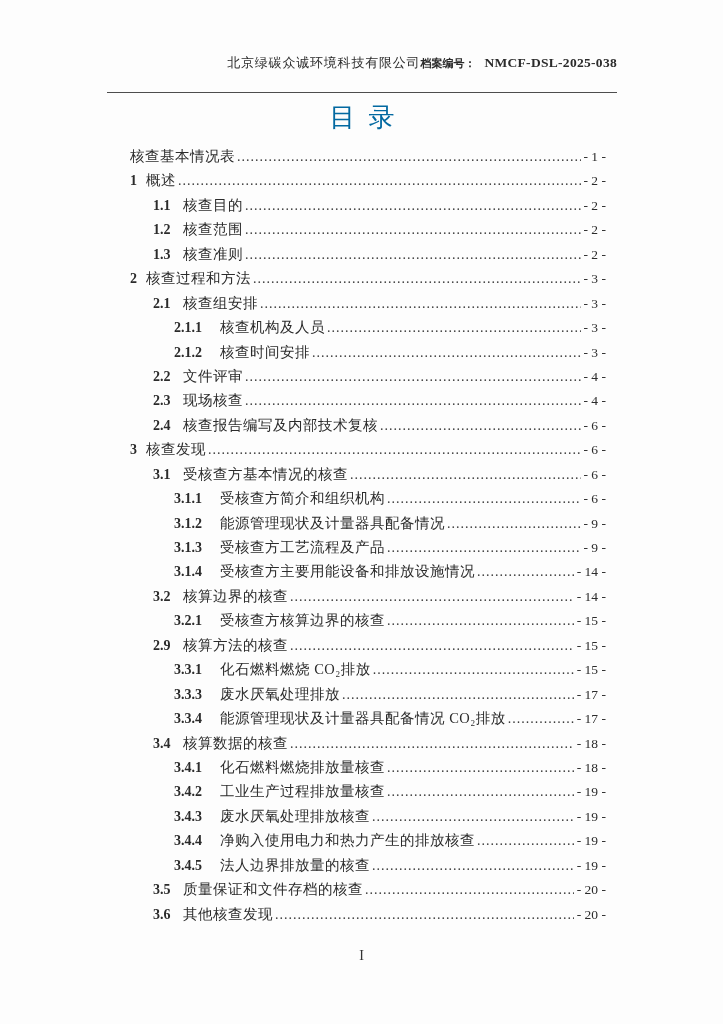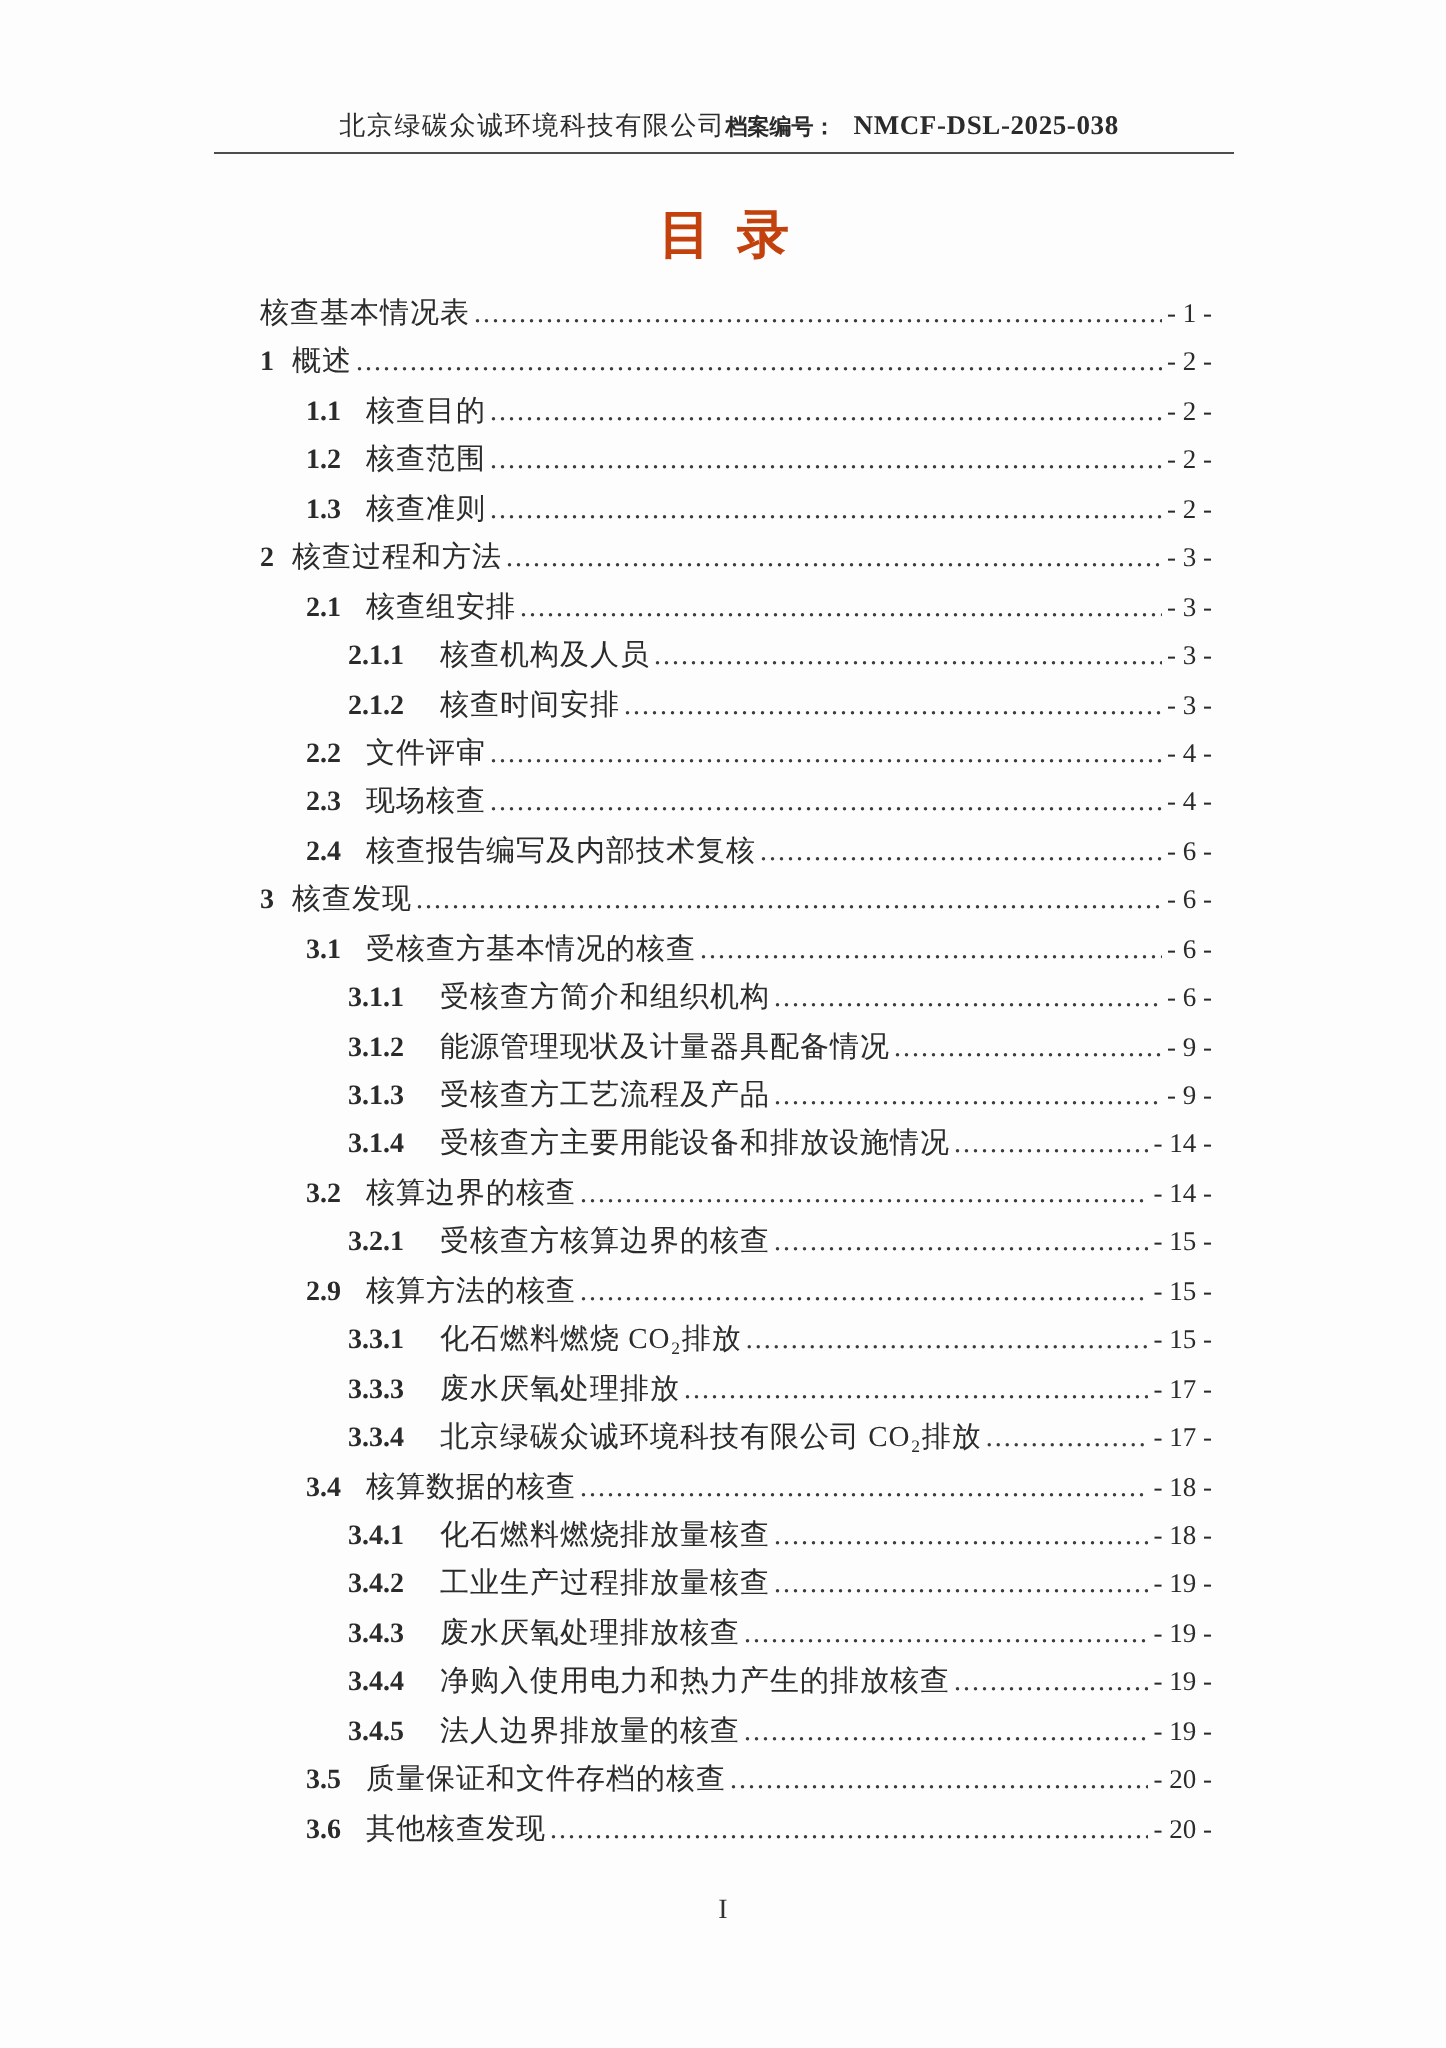--- a/index.html
+++ b/index.html
@@ -18,23 +18,23 @@
   }
   .content {
     position: absolute;
     left: 107px;
     top: 0;
     width: 510px;
   }
   
   .doc-header {
     display: flex;
-    justify-content: center;
+    justify-content: flex-end;
     align-items: baseline;
-    padding: 54px 0 4px 0;
+    padding: 54px 0 20px 0;
     border-bottom: 1.3px solid #4d4d4d;
   }
   .company {
     padding-left: 5px;
     font-size: 13px;
     letter-spacing: 0.8px;
     white-space: nowrap;
   }
   .archive {
     display: flex;
@@ -44,28 +44,28 @@
     white-space: nowrap;
   }
   .archive-label { font-size: 11px; }
   .archive-number {
     font-family: "Liberation Serif", serif;
     font-size: 13.5px;
     letter-spacing: 0.3px;
   }
   
   .doc-title {
-    margin-top: 27px;
+    margin-top: 11px;
     text-align: center;
     font-size: 26px;
-    font-weight: bold;
+    font-weight: normal;
     line-height: 28px;
     letter-spacing: 13px;
     text-indent: 13px;
-    color: #c2410c;
+    color: #0369a1;
   }
   
   .toc {
     list-style: none;
     margin: 15px 0 0 0;
     padding: 0;
   }
   .toc-row {
     display: flex;
     align-items: baseline;
@@ -272,21 +272,21 @@
     <span class="toc-page">- 15 -</span>
   </li>
         <li class="toc-row level-2">
     <span class="toc-num">3.3.3</span>
     <span class="toc-title">废水厌氧处理排放</span>
     <span class="toc-leader"></span>
     <span class="toc-page">- 17 -</span>
   </li>
         <li class="toc-row level-2">
     <span class="toc-num">3.3.4</span>
-    <span class="toc-title">北京绿碳众诚环境科技有限公司 CO₂排放</span>
+    <span class="toc-title">能源管理现状及计量器具配备情况 CO₂排放</span>
     <span class="toc-leader"></span>
     <span class="toc-page">- 17 -</span>
   </li>
         <li class="toc-row level-1">
     <span class="toc-num">3.4</span>
     <span class="toc-title">核算数据的核查</span>
     <span class="toc-leader"></span>
     <span class="toc-page">- 18 -</span>
   </li>
         <li class="toc-row level-2">

